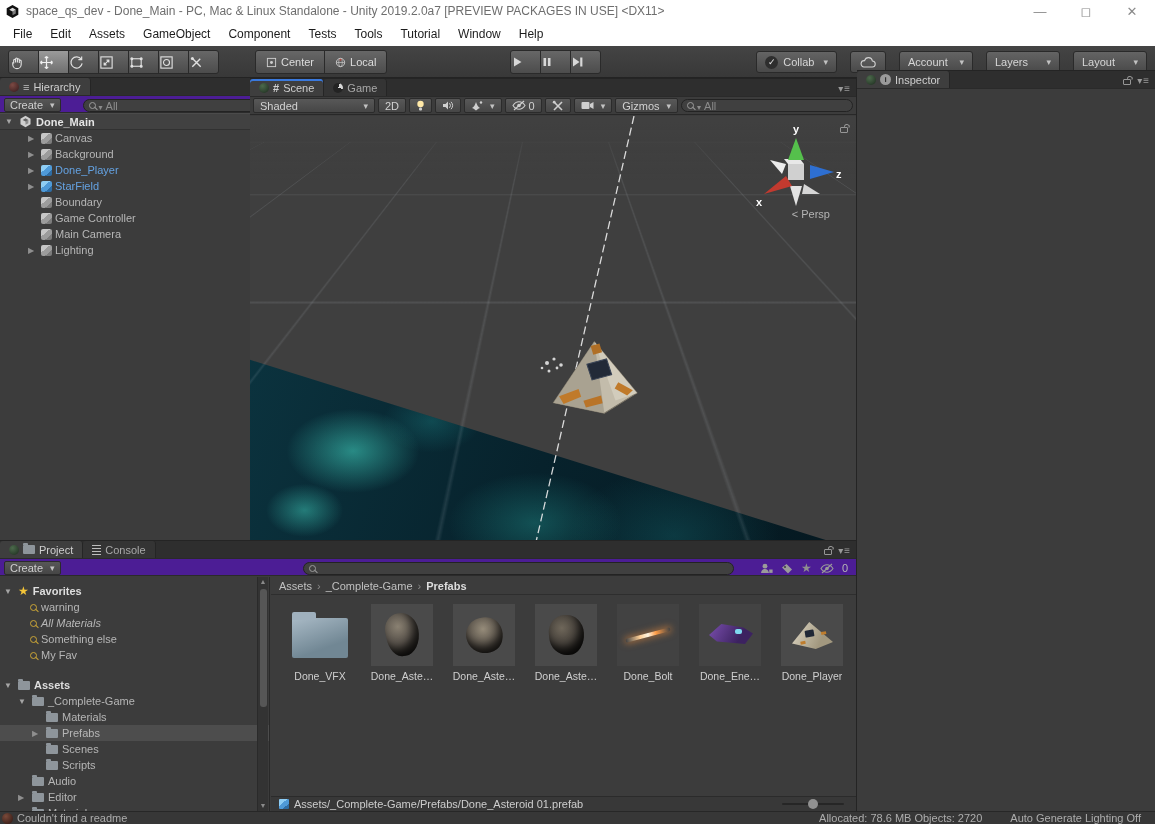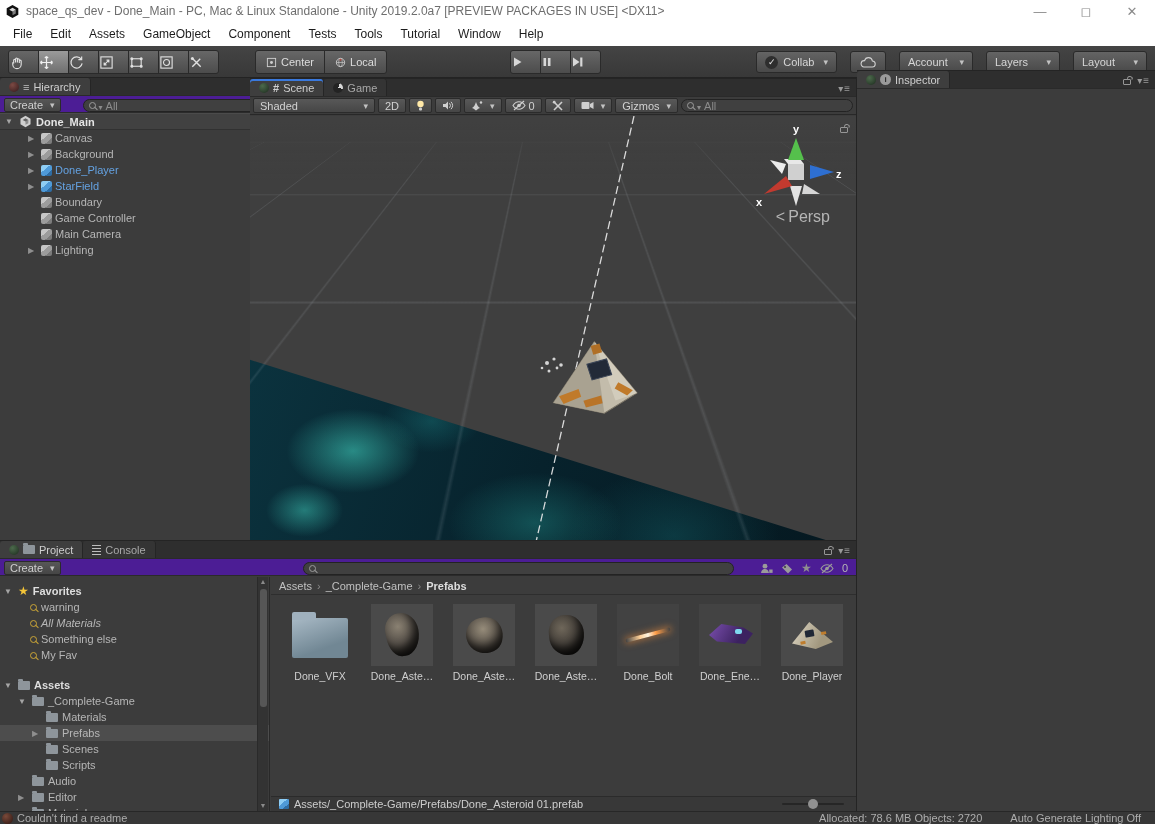--- a/index.html
+++ b/index.html
@@ -88,21 +88,21 @@
  radial-gradient(120px 70px at 47% 96%,rgba(45,190,180,.30),transparent 72%),
  radial-gradient(70px 45px at 30% 72%,rgba(35,160,160,.28),transparent 70%),
  radial-gradient(140px 90px at 70% 99%,rgba(30,140,145,.25),transparent 75%),
  linear-gradient(110deg,#0c3743,#07222c 55%,#051820)}
 .vp-grid{position:absolute;left:-330px;top:26px;width:1270px;height:1300px;z-index:2;transform-origin:50% 0;transform:perspective(300px) rotateX(63deg);
  background-image:repeating-linear-gradient(to right,rgba(220,230,240,.10) 0 1px,transparent 1px 86px),repeating-linear-gradient(to bottom,rgba(220,230,240,.10) 0 1px,transparent 1px 86px)}
 .horizon-fade{position:absolute;left:0;right:0;top:0;height:64px;z-index:3;background:linear-gradient(#404040 10%,rgba(64,64,64,0))}
 .vp-overlay{position:absolute;inset:0;z-index:4}
 .ship{position:absolute;left:292px;top:222px;z-index:5;transform:rotate(-4deg)}
 .gizmo{position:absolute;right:14px;top:6px;z-index:6}
-.persp{position:absolute;right:26px;top:92px;z-index:6;color:#b4b4b4;font-size:16px;display:flex;gap:3px;align-items:center}
+.persp{position:absolute;right:26px;top:92px;z-index:6;color:#b4b4b4;font-size:11px;display:flex;gap:3px;align-items:center}
 .persp-chev{color:#b4b4b4}.persp-chev::before{content:"<"}
 .vp-lock{position:absolute;right:8px;top:8px;z-index:6}
 
 
 #inspector{left:857px;top:70px;width:298px;height:733px;border-right:none}
 
 
 #project{left:0;top:540px;width:857px;height:271px}
 .proj-body{position:absolute;left:0;top:36px;right:0;bottom:0}
 .proj-tree{position:absolute;left:0;top:0;bottom:0;width:270px;overflow:hidden;border-right:1px solid #292929;padding-top:6px}

